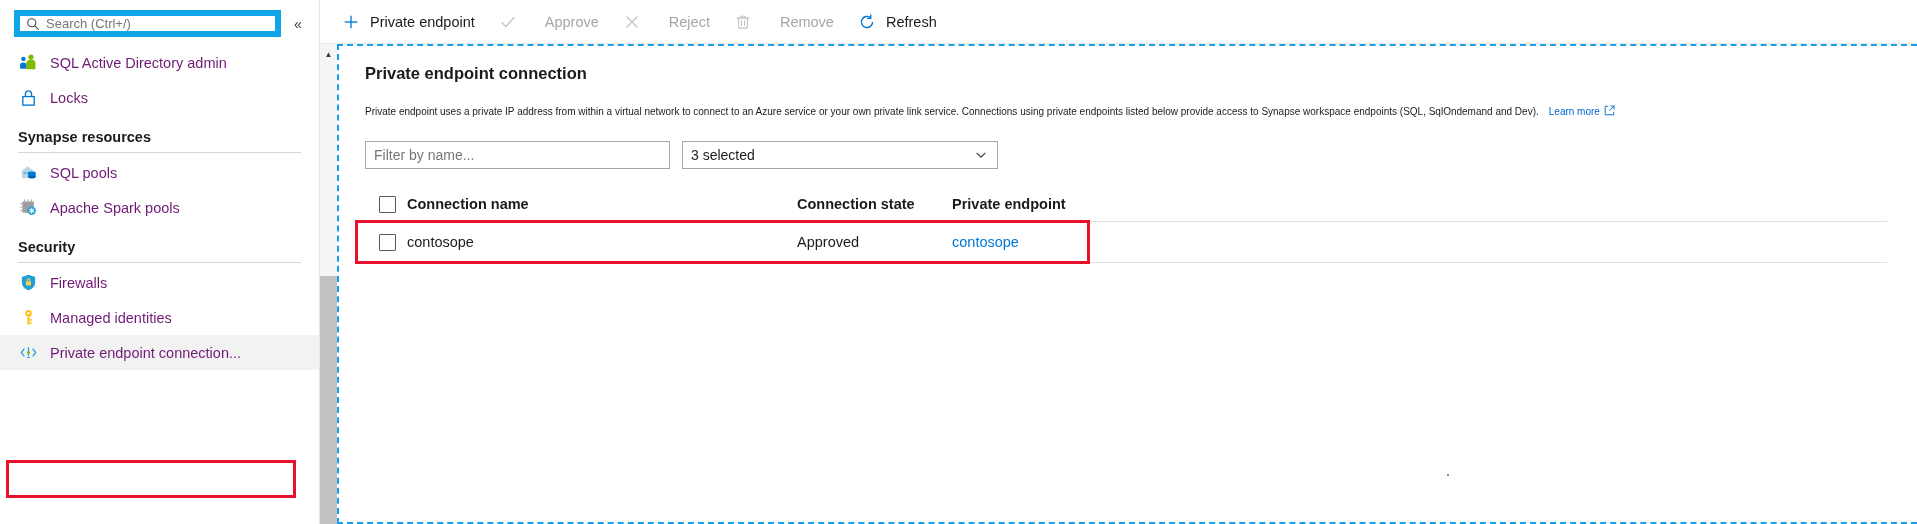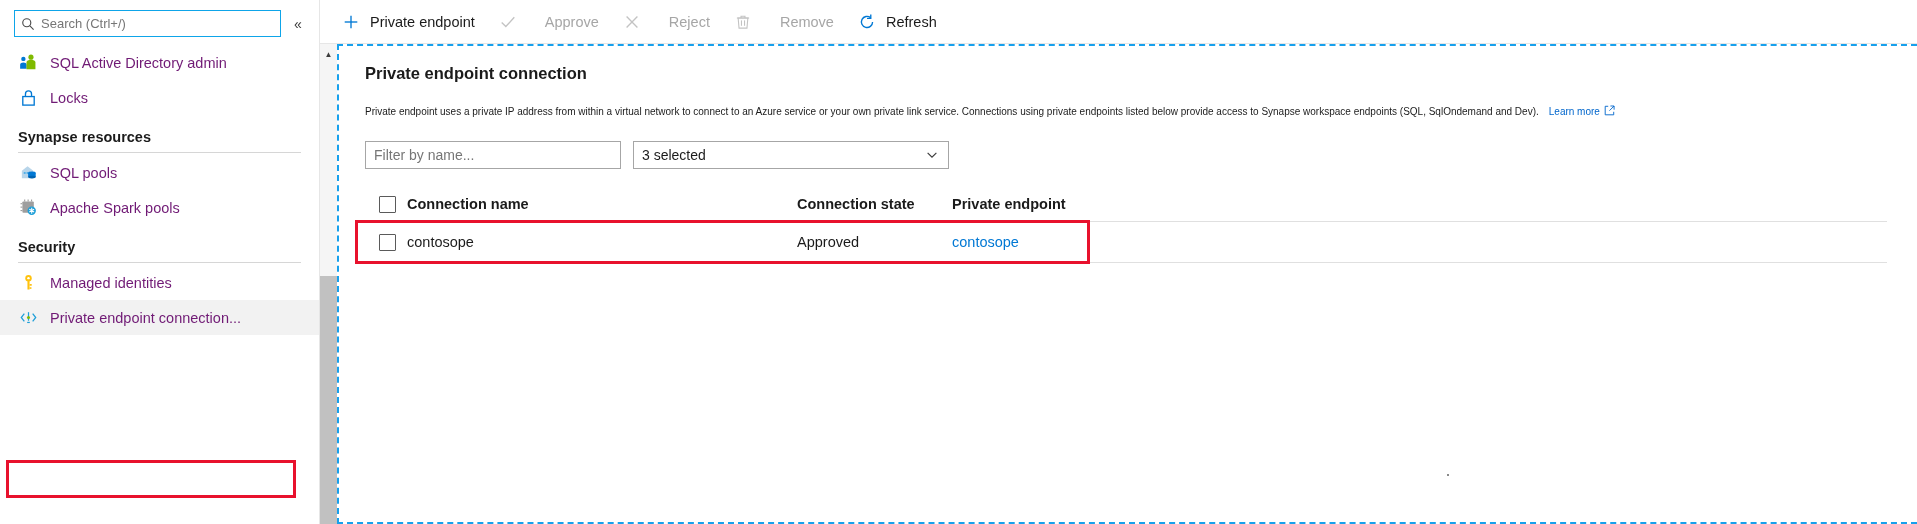--- a/index.html
+++ b/index.html
@@ -34,21 +34,21 @@
   }
   .search-row {
     display: flex;
     align-items: center;
     padding: 10px 8px 8px 14px;
     box-sizing: border-box;
   }
   .search-box {
     flex: 1 1 auto;
     height: 27px;
-    border: 1px solid #0ea5e9;
+    border: 6px solid #0ea5e9;
     background: #ffffff;
     display: flex;
     align-items: center;
     padding: 0 6px;
     box-sizing: border-box;
   }
   .search-icon {
     width: 14px;
     height: 14px;
     flex: 0 0 14px;
@@ -253,21 +253,21 @@
     vertical-align: -1px;
     color: #0066cc;
   }
 
   .filter-row {
     display: flex;
     align-items: center;
     margin-top: 18px;
   }
   .txt-filter {
-    width: 256px;
+    width: 305px;
     height: 28px;
     border: 1px solid #a6a6a6;
     background: #fff;
     box-sizing: border-box;
     padding: 0 8px;
     font-family: "Liberation Sans", sans-serif;
     font-size: 14px;
     color: #1b1b1b;
     outline: none;
   }
@@ -442,20 +442,30 @@
           </svg>
         </span>
         <span class="label">Apache Spark pools</span>
       </div>
 
       <div class="nav-group">
         <div class="title">Security</div>
         <div class="rule"></div>
       </div>
 
+      <div class="nav-item">
+        <span class="icon">
+          <svg width="19" height="19" viewBox="0 0 20 20">
+            <path d="M10 1.8 17 4.3v5.4c0 4-2.9 7.2-7 8.5-4.1-1.3-7-4.5-7-8.5V4.3z" fill="#1e9fd8"></path>
+            <rect x="7.4" y="8.8" width="5.2" height="4.4" rx="0.6" fill="#ffd24d"></rect>
+            <path d="M8.6 8.8V7.5a1.4 1.4 0 0 1 2.8 0v1.3" stroke="#ffd24d" stroke-width="1.1" fill="none"></path>
+          </svg>
+        </span>
+        <span class="label">Firewalls</span>
+      </div>
 
       <div class="nav-item">
         <span class="icon">
           <svg width="19" height="19" viewBox="0 0 20 20">
             <circle cx="10" cy="5.4" r="3.4" fill="#ffc20e"></circle>
             <circle cx="10" cy="5.4" r="1.3" fill="#fff"></circle>
             <rect x="8.9" y="8" width="2.2" height="9.4" fill="#ffc20e"></rect>
             <rect x="11.1" y="11.6" width="2.3" height="1.8" fill="#ffc20e"></rect>
             <rect x="11.1" y="15" width="2" height="1.7" fill="#ffc20e"></rect>
           </svg>

